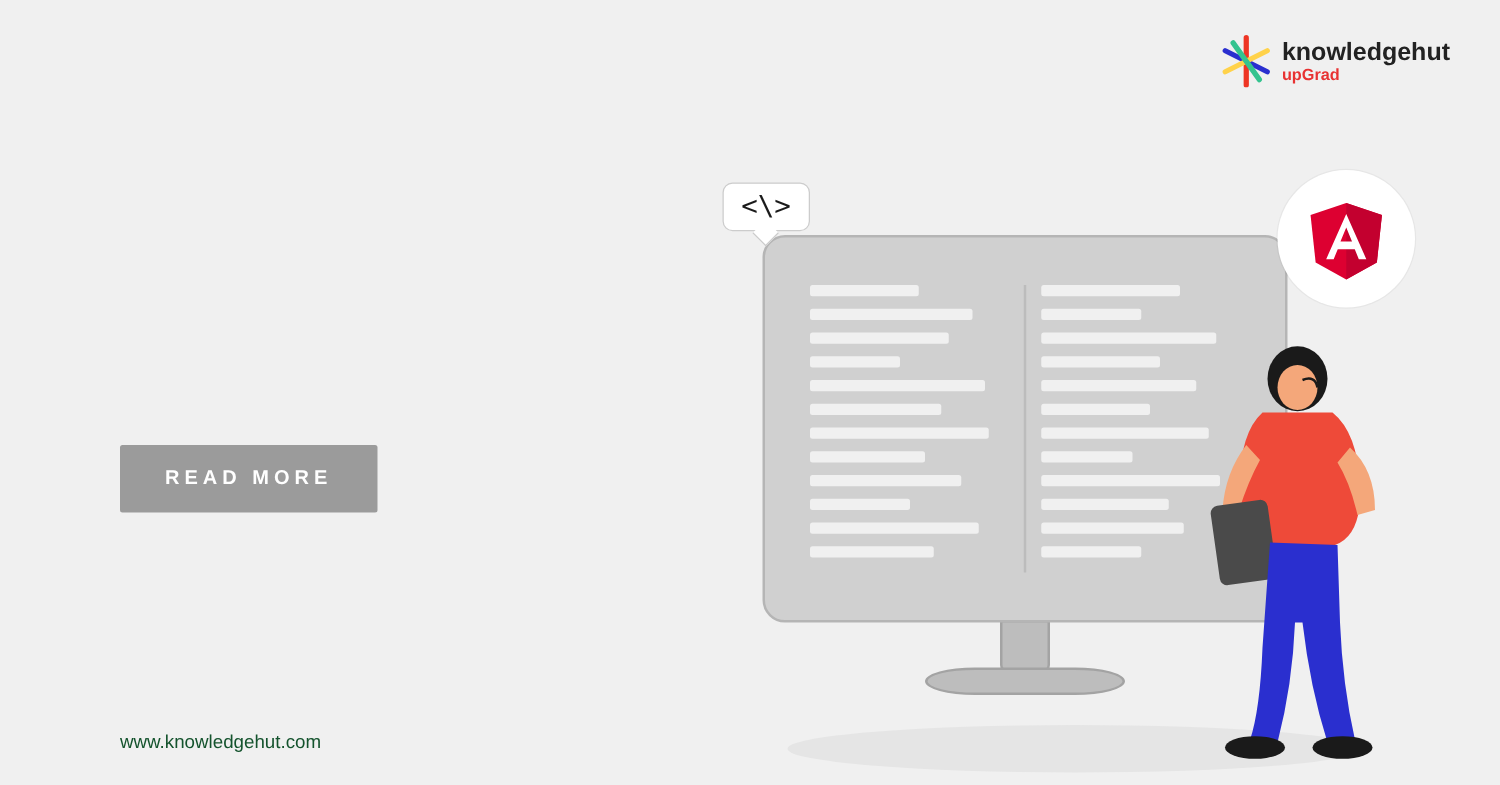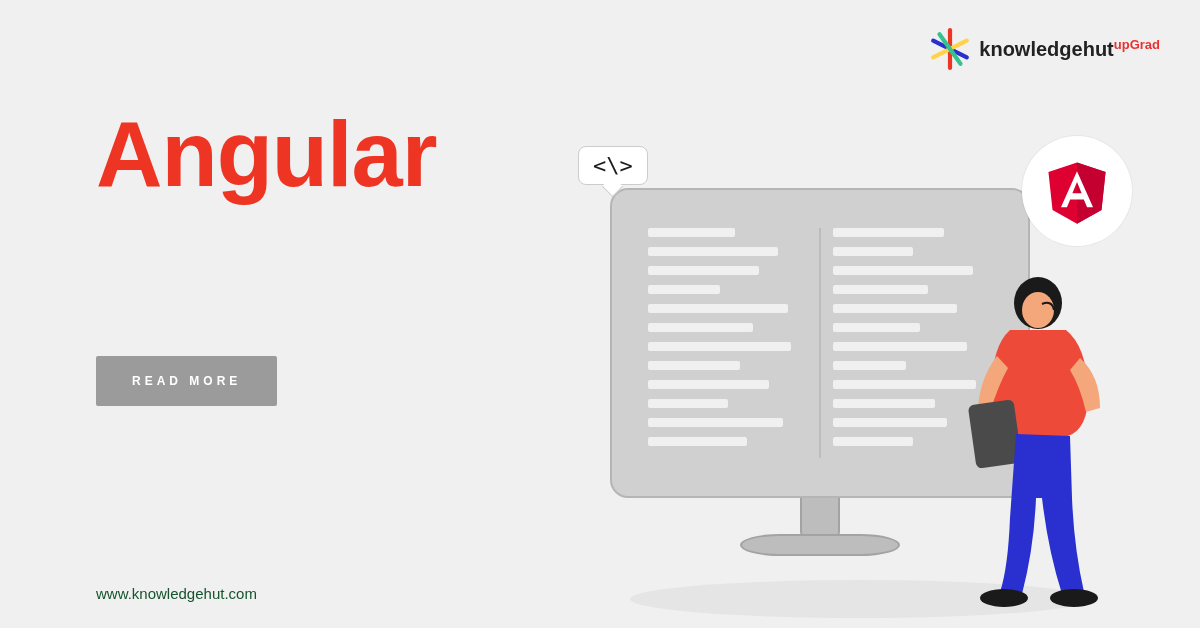--- a/index.html
+++ b/index.html
@@ -18,21 +18,21 @@
       display: flex;
       align-items: center;
       gap: 8px;
     }
     .logo-mark {
       width: 42px;
       height: 42px;
     }
     .logo-text {
       display: flex;
-      flex-direction: row;
+      flex-direction: column;
       line-height: 1.1;
     }
     .logo-name { font-size: 20px; font-weight: 700; color: #222; }
     .logo-sub { font-size: 13px; font-weight: 700; color: #e83232; }
     .headline {
       position: absolute;
       left: 96px;
       top: 108px;
     }
     .h-primary {
@@ -50,21 +50,21 @@
       margin-top: 6px;
     }
     .cta {
       position: absolute;
       left: 96px;
       top: 356px;
       background: #9b9b9b;
       color: #fff;
       border: none;
       padding: 18px 36px;
-      font-size: 12px;
+      font-size: 16px;
       font-weight: 700;
       letter-spacing: 4px;
       cursor: pointer;
       border-radius: 2px;
     }
     .footer-url {
       position: absolute;
       left: 96px;
       bottom: 26px;
       color: #14532d;
@@ -189,21 +189,20 @@
     <path d="M36 12 L4 28" stroke="#ffd24a" stroke-width="4" stroke-linecap="round"></path>
     <path d="M10 6 L30 34" stroke="#34c38f" stroke-width="4" stroke-linecap="round"></path>
   </svg>
   <div class="logo-text">
     <span class="logo-name">knowledgehut</span>
     <span class="logo-sub">upGrad</span>
   </div>
 </div>
 
 <div class="headline">
-  <div class="h-primary">Angular</div>
 </div>
 
 <button class="cta">READ MORE</button>
 
 <div class="footer-url">www.knowledgehut.com</div>
 
 <div class="illus">
   <div class="floor-shadow"></div>
 
   <div class="code-bubble">&lt;\&gt;</div>

